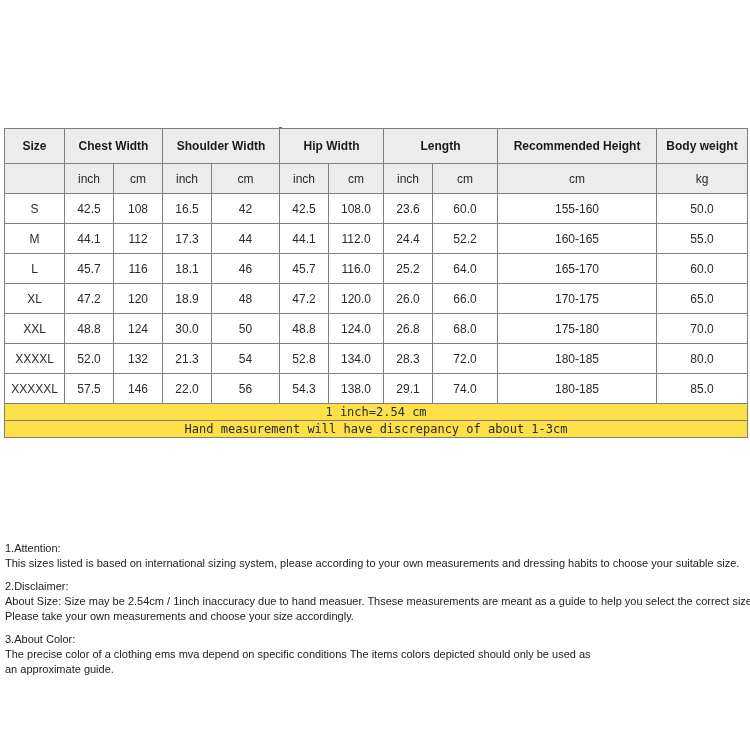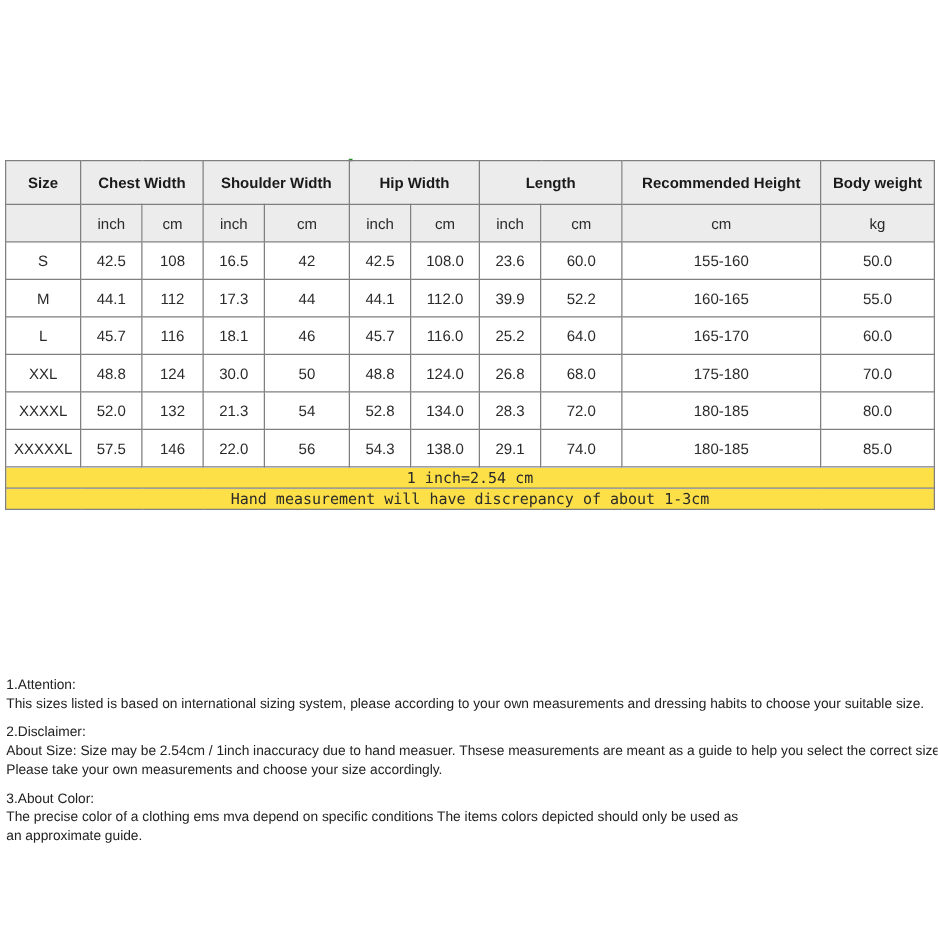--- a/index.html
+++ b/index.html
@@ -83,37 +83,50 @@
           <td>50.0</td>
         </tr>
         <tr>
           <td>M</td>
           <td>44.1</td>
           <td>112</td>
           <td>17.3</td>
           <td>44</td>
           <td>44.1</td>
           <td>112.0</td>
-          <td>39.9</td>
+          <td>24.4</td>
           <td>52.2</td>
           <td>160-165</td>
           <td>55.0</td>
         </tr>
         <tr>
           <td>L</td>
           <td>45.7</td>
           <td>116</td>
           <td>18.1</td>
           <td>46</td>
           <td>45.7</td>
           <td>116.0</td>
           <td>25.2</td>
           <td>64.0</td>
           <td>165-170</td>
           <td>60.0</td>
+        </tr>
+        <tr>
+          <td>XL</td>
+          <td>47.2</td>
+          <td>120</td>
+          <td>18.9</td>
+          <td>48</td>
+          <td>47.2</td>
+          <td>120.0</td>
+          <td>26.0</td>
+          <td>66.0</td>
+          <td>170-175</td>
+          <td>65.0</td>
         </tr>
         <tr>
           <td>XXL</td>
           <td>48.8</td>
           <td>124</td>
           <td>30.0</td>
           <td>50</td>
           <td>48.8</td>
           <td>124.0</td>
           <td>26.8</td>

